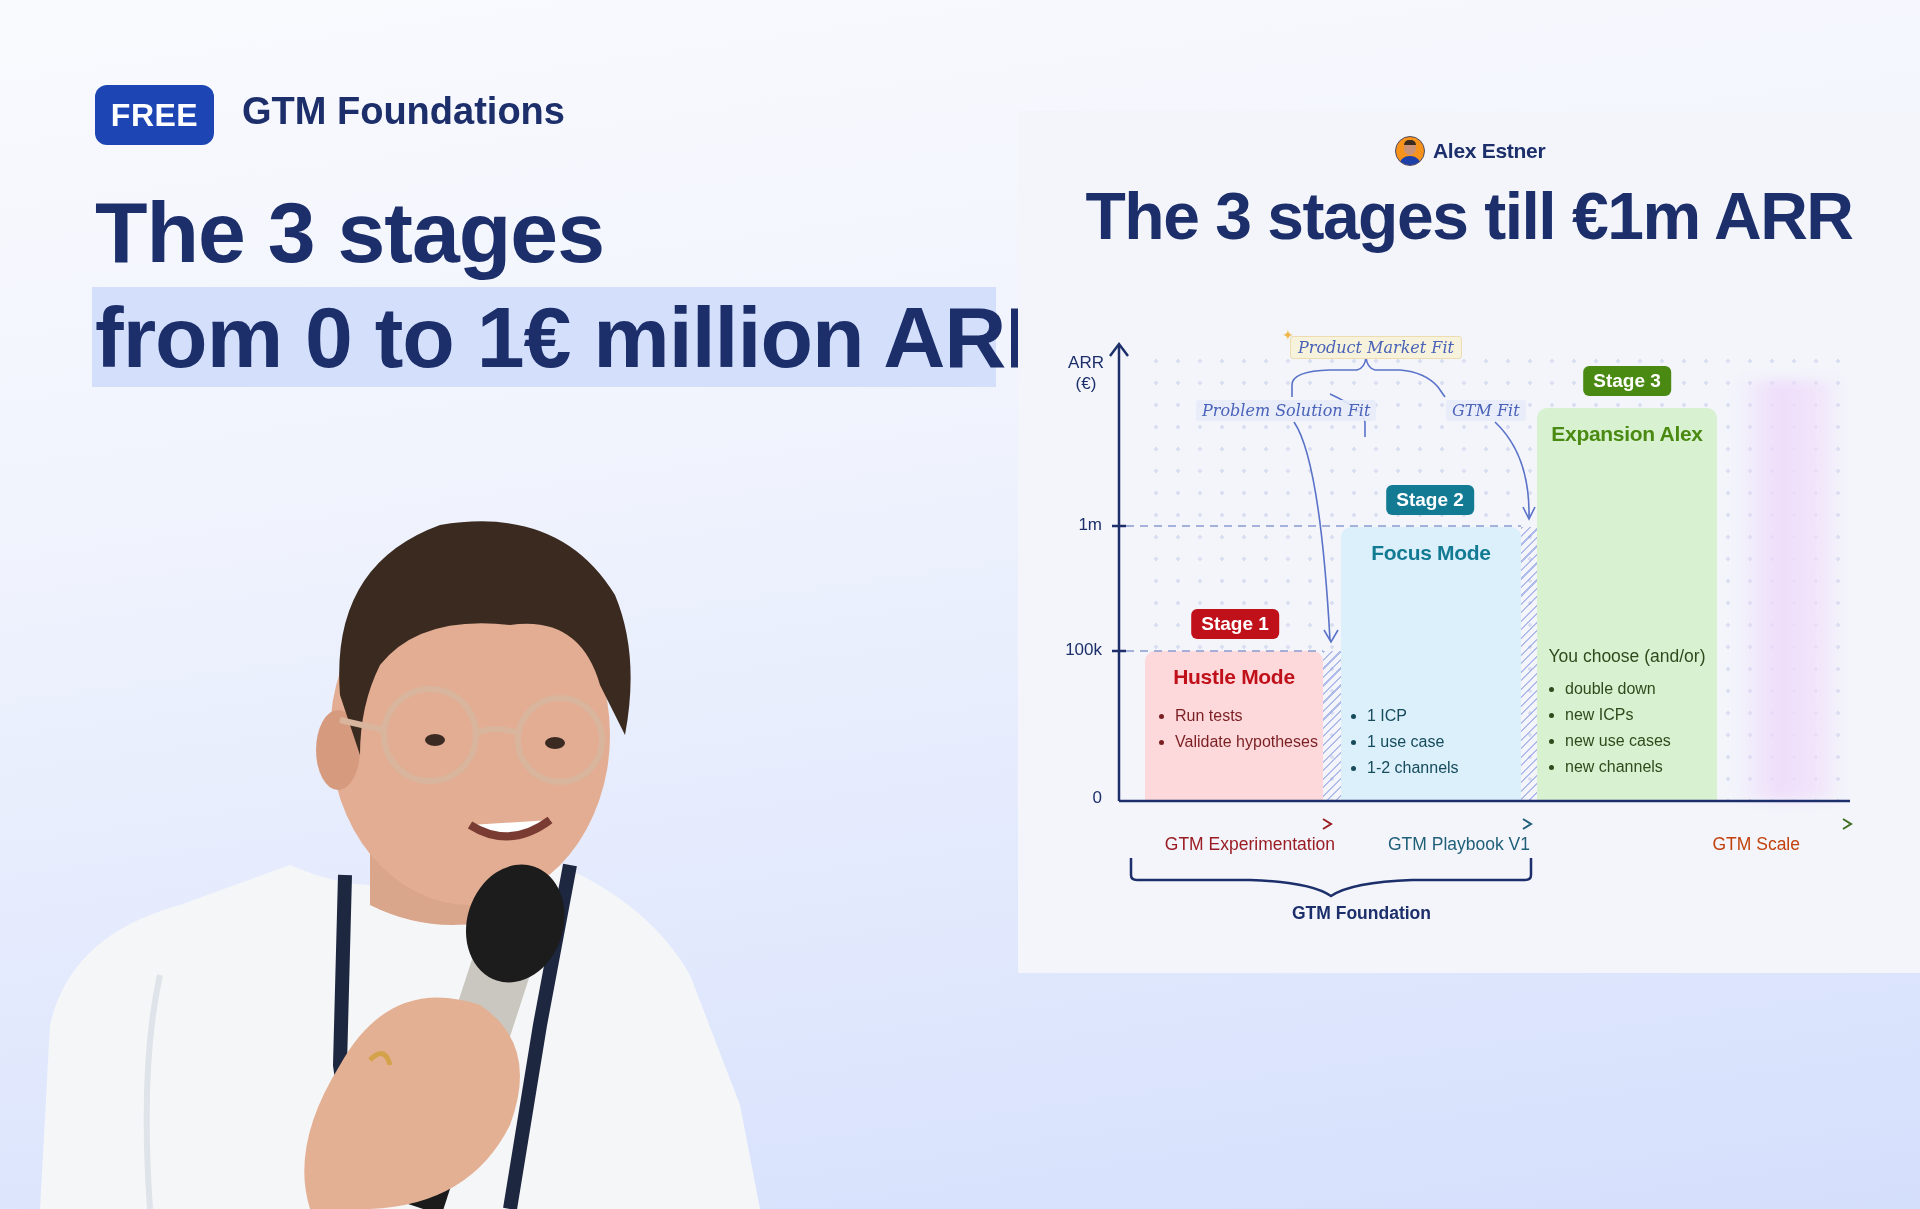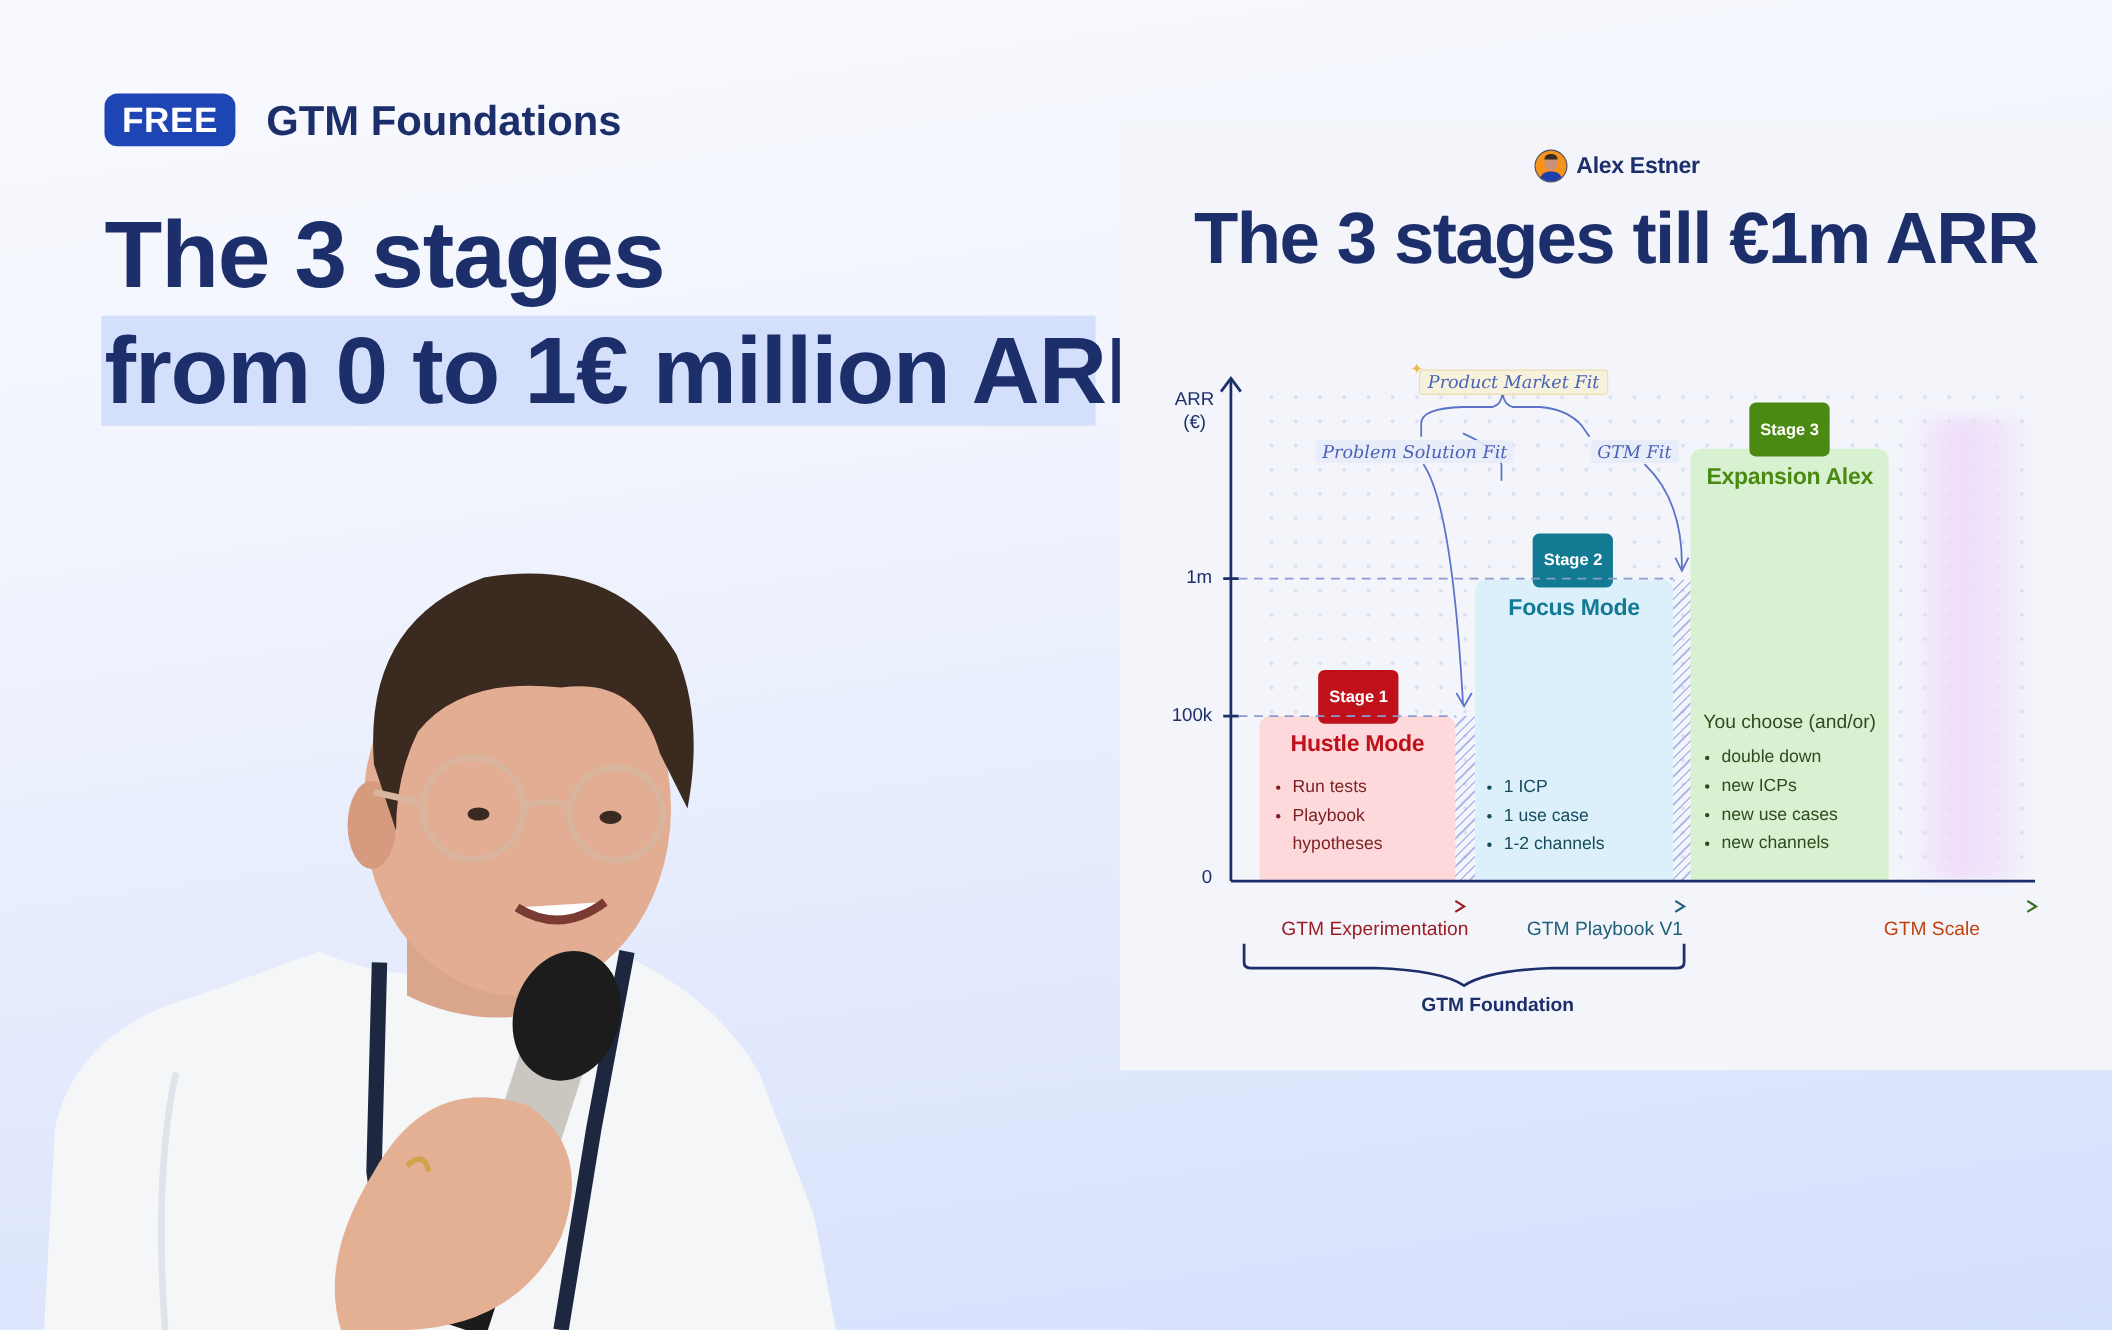--- a/index.html
+++ b/index.html
@@ -5,21 +5,21 @@
   html, body { margin:0; padding:0; }
   body {
     width:1920px; height:1209px; overflow:hidden; position:relative;
     font-family:"Liberation Sans", "DejaVu Sans", sans-serif;
     background: linear-gradient(172deg, #f9fafe 0%, #f1f4fd 35%, #e2e9fd 70%, #d4dffc 100%);
     color:#1c2f6b;
   }
   .abs { position:absolute; }
   
   .free-badge {
-    left:95px; top:85px; width:119px; height:48px; border-radius:12px;
+    left:95px; top:85px; width:119px; height:60px; border-radius:12px;
     background:#1d45b4; color:#fff; font-weight:700; font-size:32px;
     display:flex; align-items:center; justify-content:center; letter-spacing:0.5px;
   }
   .course-title { left:242px; top:90px; font-size:38px; font-weight:700; color:#1c2f6b; }
   .headline-1 { left:95px; top:182px; font-size:86px; font-weight:700; color:#1c2f6b; letter-spacing:-1px; line-height:100px; }
   .headline-2-bg { left:92px; top:287px; width:904px; height:100px; background:#d4dffc; }
   .headline-2 { left:95px; top:287px; font-size:86px; font-weight:700; color:#1c2f6b; letter-spacing:-1px; line-height:100px; white-space:nowrap; }
 
   
   .photo { left:40px; top:505px; width:780px; height:704px; }
@@ -41,21 +41,21 @@
     background-size:22px 22px;
   }
   .glow { left:1735px; top:380px; width:110px; height:420px;
     background: linear-gradient(90deg, rgba(240,220,250,0) 0%, rgba(238,218,250,0.9) 40%, rgba(240,222,250,0.7) 75%, rgba(243,245,251,0) 100%);
     filter: blur(6px); }
   .ylabel { left:1062px; top:352px; width:48px; text-align:center; font-size:17px; color:#1c2f6b; line-height:21px; }
   .tick-label { font-size:17px; color:#1c2f6b; text-align:right; width:50px; }
   .box { border-radius:10px 10px 0 0; }
   .box-title { position:absolute; left:0; right:0; text-align:center; font-weight:700; font-size:21px; letter-spacing:-0.3px; }
   .box ul { position:absolute; margin:0; padding-left:26px; font-size:16px; line-height:26px; }
-  .stage-badge { color:#fff; font-weight:700; font-size:15px; border-radius:6px; padding:16px 10px; transform:translateX(-50%); white-space:nowrap; }
+  .stage-badge { color:#fff; font-weight:700; font-size:19px; border-radius:6px; padding:4px 10px; transform:translateX(-50%); white-space:nowrap; }
   .hatch { background: repeating-linear-gradient(135deg, rgba(120,140,220,0.55) 0 1.5px, transparent 1.5px 6px); }
   .script { font-family:"DejaVu Serif", serif; font-style:italic; color:#4a62b8; font-size:16px; white-space:nowrap; }
   .pill { background:rgba(232,236,250,0.9); padding:1px 6px; border-radius:3px; }
   .pmf { background:#f6f2dc; border:1px solid #ecdcb0; padding:1px 7px; border-radius:3px; }
   .xlab { font-size:17.5px; white-space:nowrap; text-align:right; }
 </style>
 </head>
 <body>
 
 <div class="abs free-badge">FREE</div>
@@ -118,21 +118,21 @@
   <span>ARR (€)</span>
 </div>
 <div class="abs tick-label" style="left:1052px; top:515px;">1m</div>
 <div class="abs tick-label" style="left:1052px; top:640px;">100k</div>
 <div class="abs tick-label" style="left:1052px; top:788px;">0</div>
 
 <div class="abs box" style="left:1145px; top:651px; width:178px; height:150px; background:#fdd9db;">
   <div class="box-title" style="top:14px; color:#c0111a;">Hustle Mode</div>
   <ul style="top:52px; left:4px; color:#7a1f22;">
     <li>Run tests</li>
-    <li>Playbook hypotheses</li>
+    <li>Validate hypotheses</li>
   </ul>
 </div>
 <div class="abs hatch" style="left:1323px; top:651px; width:18px; height:150px;"></div>
 
 <div class="abs box" style="left:1341px; top:527px; width:180px; height:274px; background:#dcf0fc;">
   <div class="box-title" style="top:14px; color:#137a93;">Focus Mode</div>
   <ul style="top:176px; left:0px; color:#164b5b;">
     <li>1 ICP</li>
     <li>1 use case</li>
     <li>1-2 channels</li>

